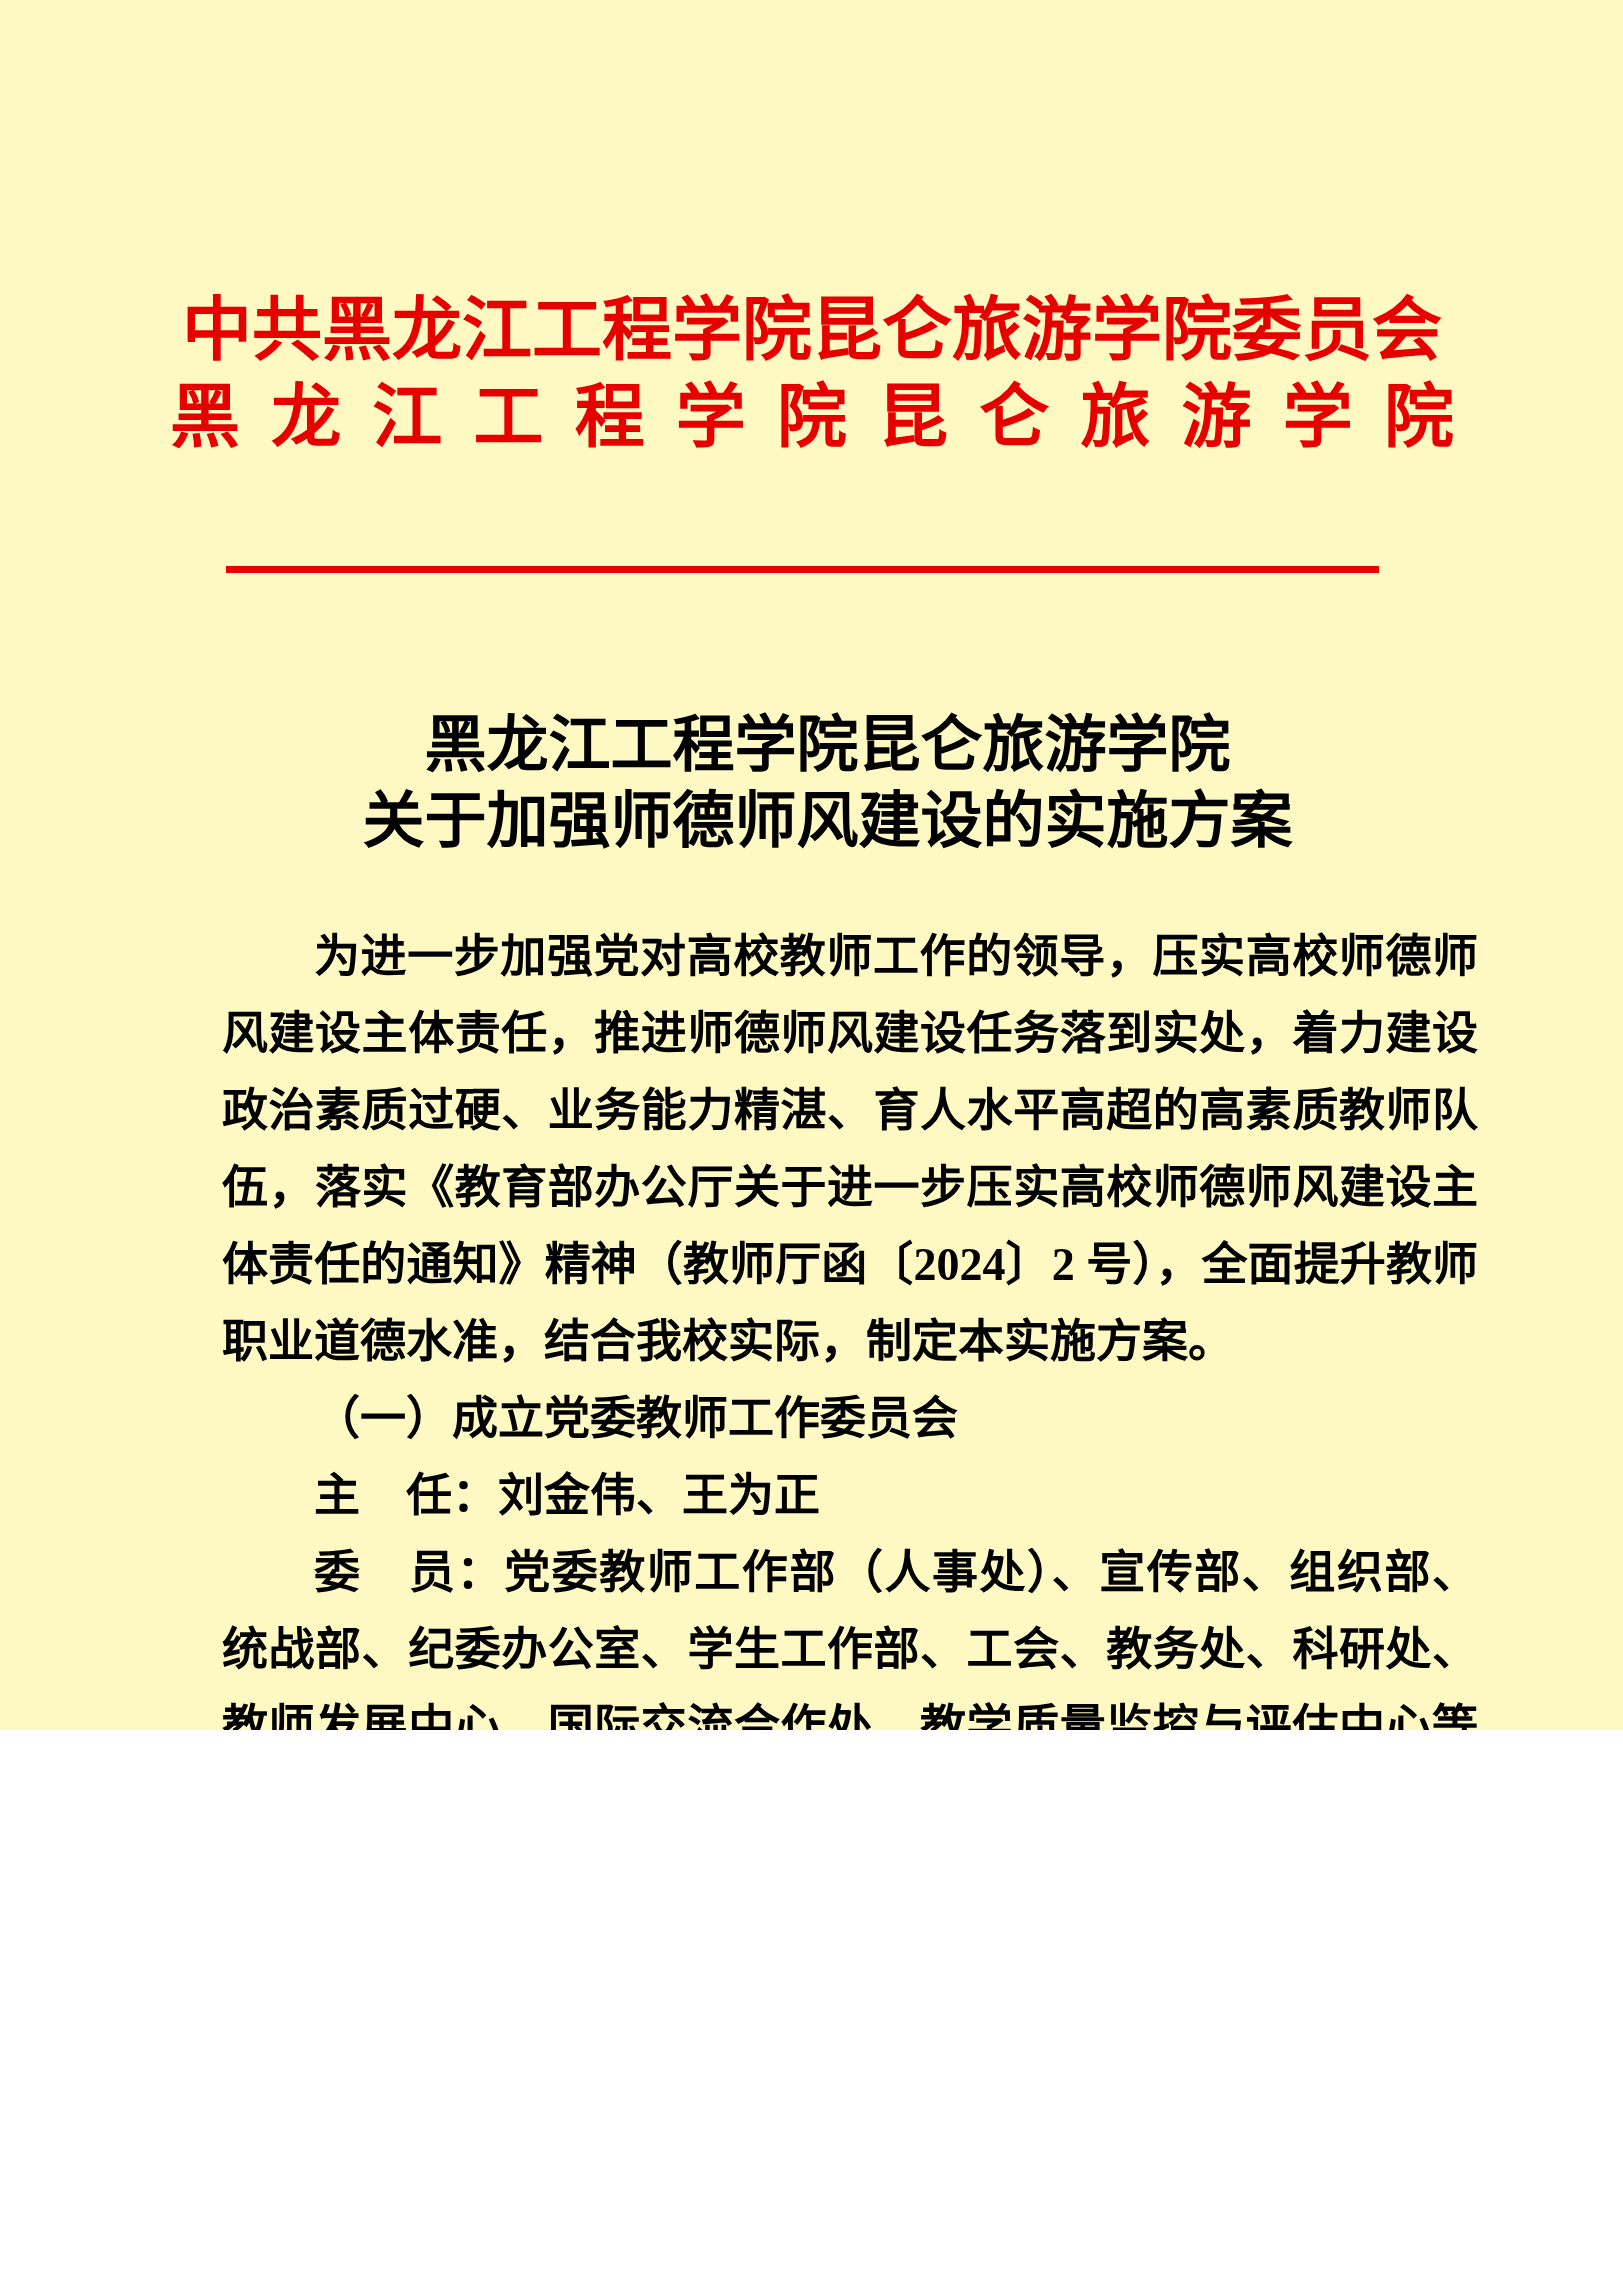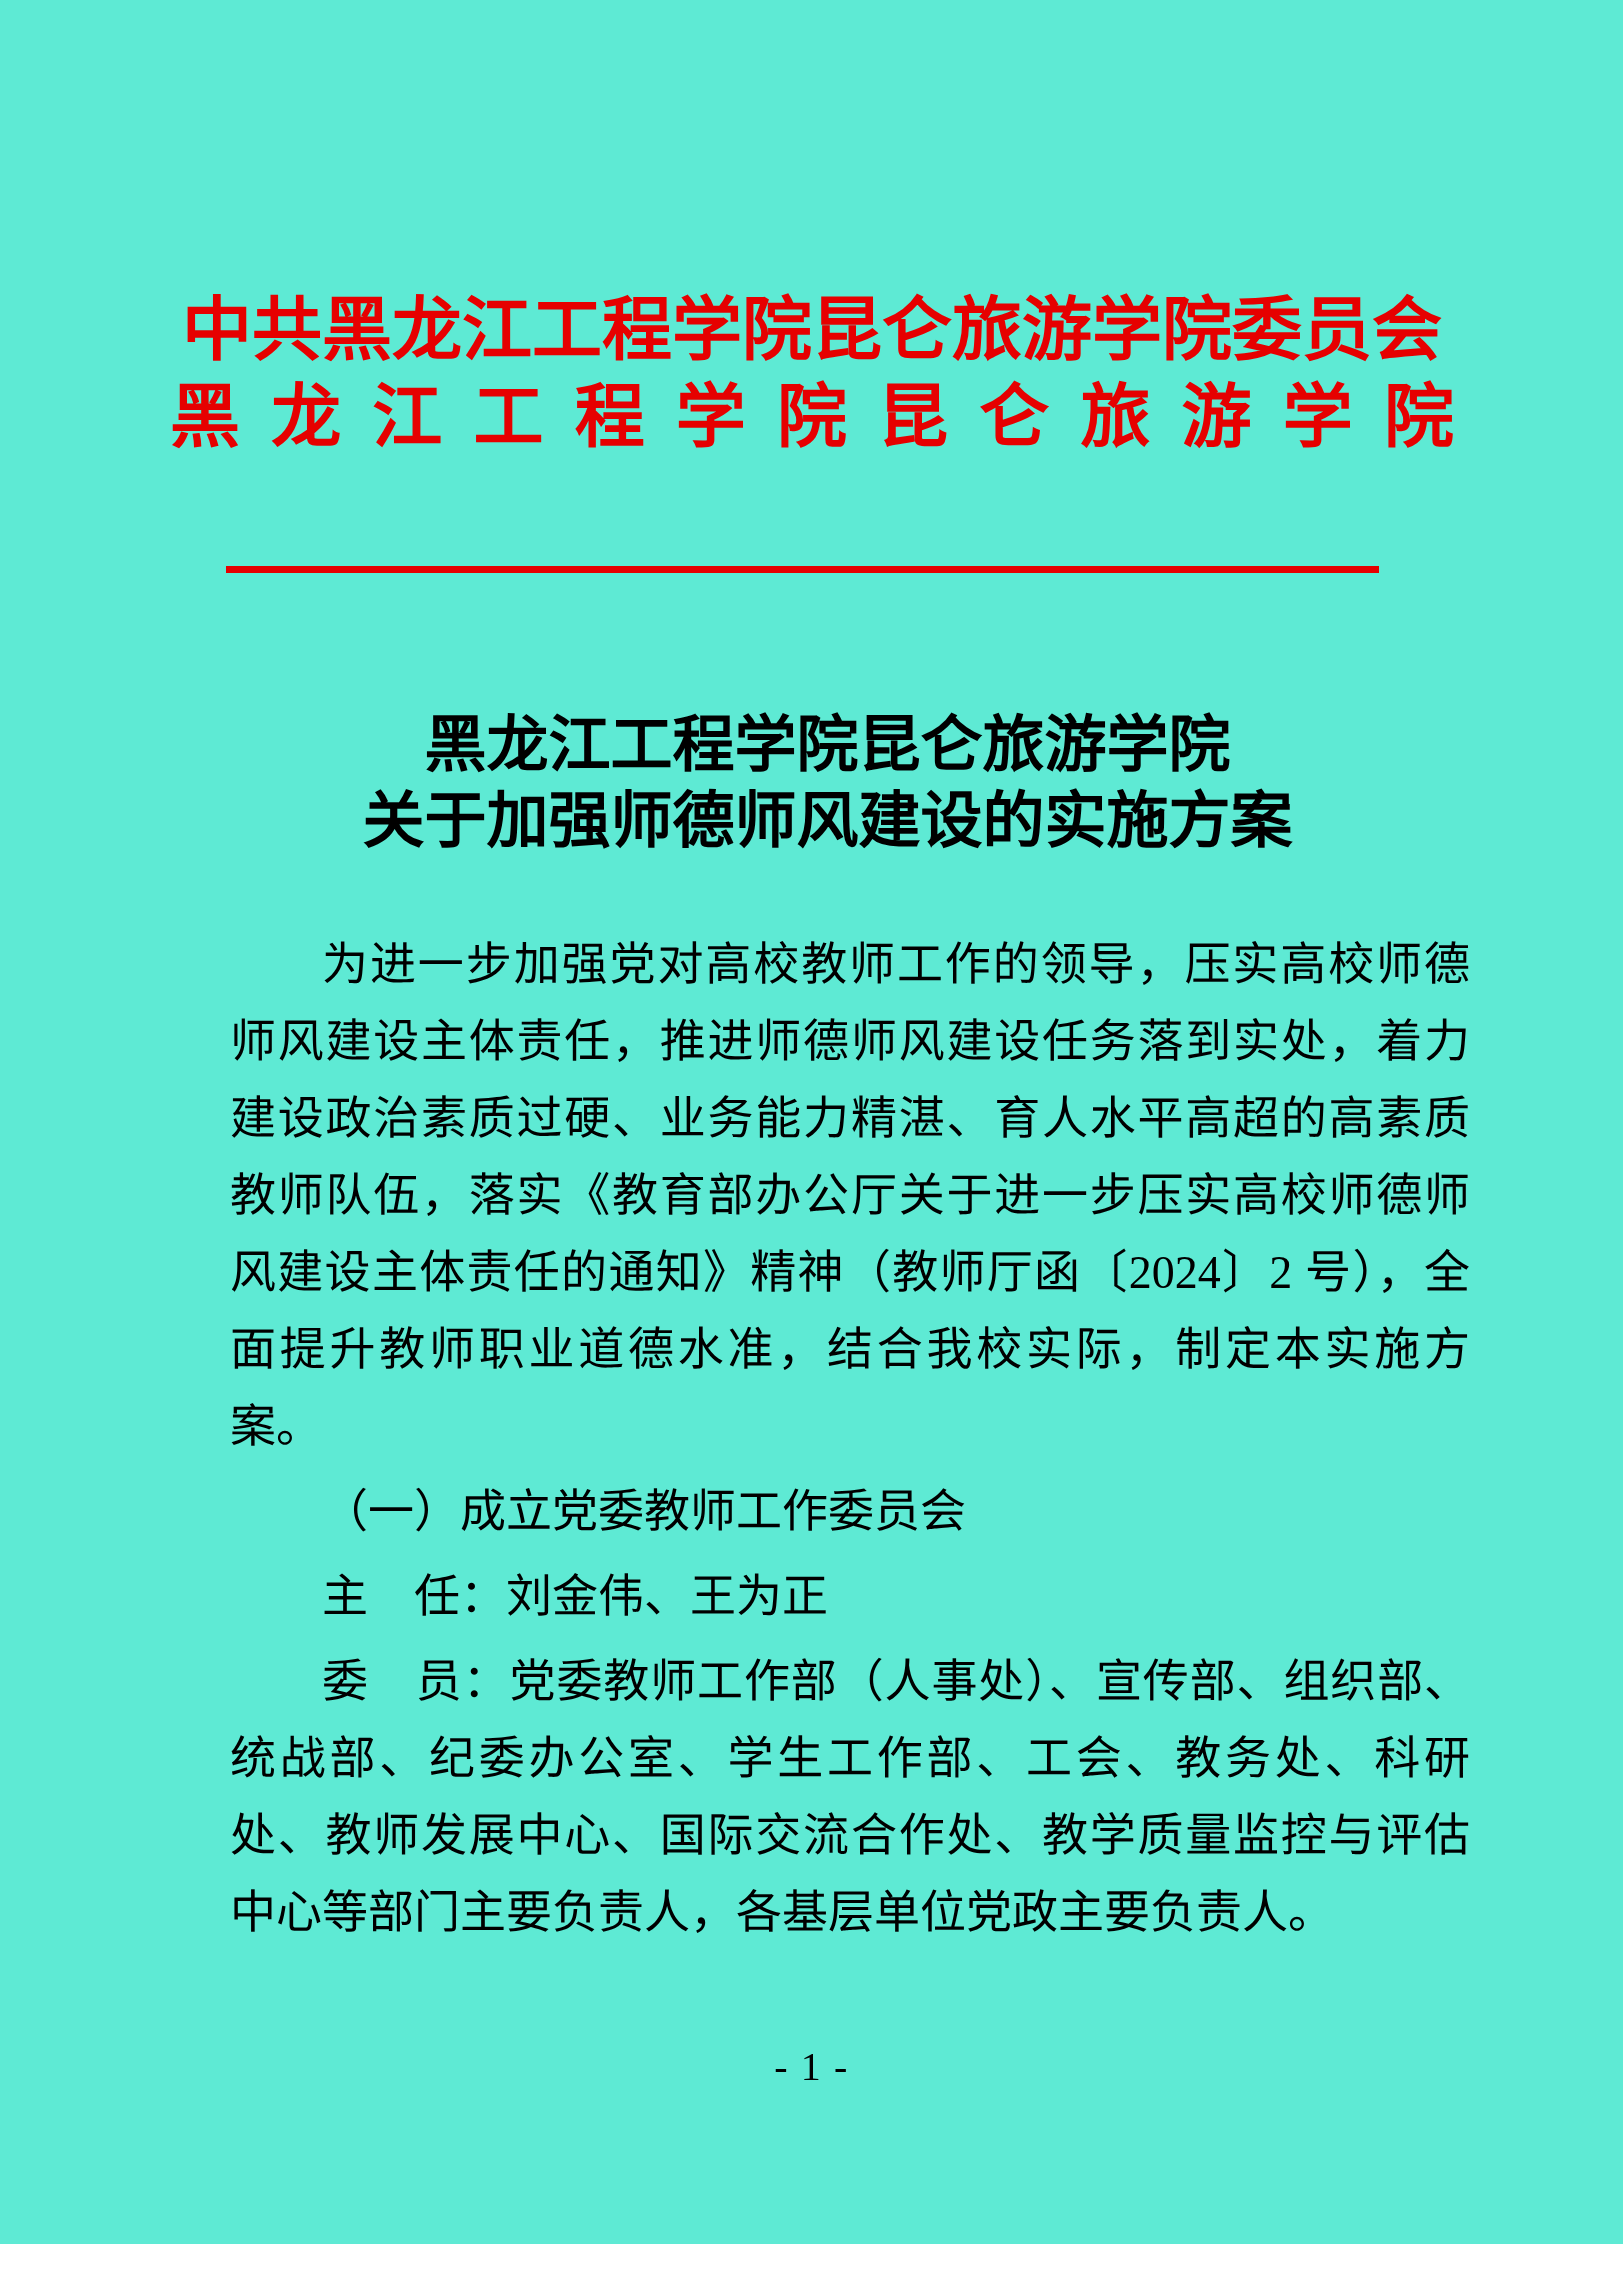--- a/index.html
+++ b/index.html
@@ -1,21 +1,21 @@
 <!DOCTYPE html>
 <html lang="zh-CN" style="font-size:12.7px"><head>
 <meta charset="utf-8">
 <title>Document</title>
 <style>
   html, body { margin: 0; padding: 0; background: #ffffff; }
   .page {
     position: relative;
     width: 1623px;
-    height: 2244px;
-    background: #5eead4;
+    height: 1730px;
+    background: #fef9c3;
     overflow: hidden;
     font-family: "Liberation Serif", "DejaVu Serif", serif;
     color: #000000;
   }
   
   .letterhead {
     position: absolute;
     top: 290px;
     left: 170px;
     width: 1284px;
@@ -74,21 +74,21 @@
   .body-text {
     position: absolute;
     top: 918px;
     left: 222px;
     width: 1256px;
     font-size: 46px;
     line-height: 77px;
     text-align: justify;
     color: #000000;
   }
-  .body-text p { margin: 8px; text-indent: 2em; }
+  .body-text p { margin: 0; text-indent: 2em; font-weight: bold; }
   .para-heading1 {
     font-family: "Liberation Sans", "DejaVu Sans", sans-serif;
     font-weight: bold;
   }
   .para-heading2 {
     font-weight: normal;
   }
   
   .footer {
     position: absolute;

